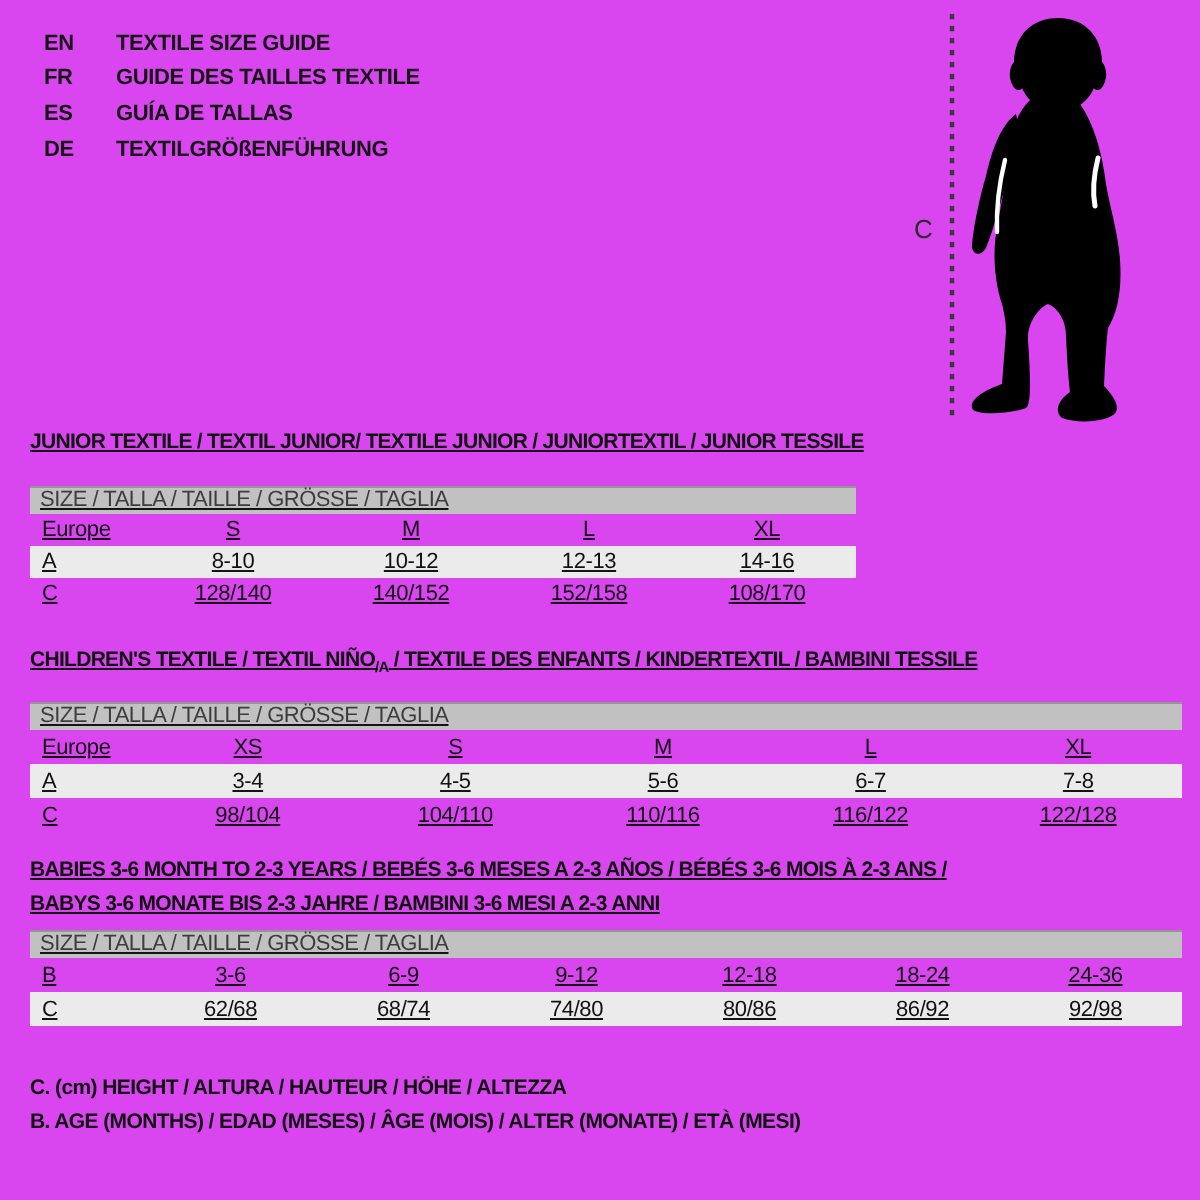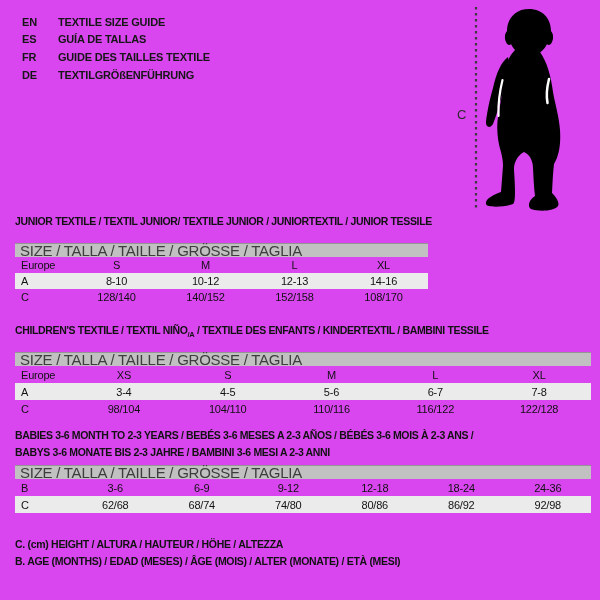--- a/index.html
+++ b/index.html
@@ -20,31 +20,31 @@
   .lang-code { width:36px; }
   .lang-title { white-space:nowrap; }
 
   
   .figure { position:absolute; left:455px; top:0; width:145px; height:215px; }
   .figure svg { position:absolute; left:0; top:0; }
   .figure-label { position:absolute; left:2px; top:107px; font-size:13px;
                   color:#2a2a2a; font-weight:normal; }
 
   
-  .tbl { position:absolute; }
+  .tbl { position:absolute;text-decoration:underline; }
   .t1 { left:15px; top:215px; width:413px; }
   .t2 { left:15px; top:324px; width:576px; }
   .t3 { left:15px; top:427px; width:576px; }
   .tbl-title { font-size:10.5px; font-weight:bold; line-height:13px;
                white-space:nowrap; letter-spacing:-0.35px; color:#111; }
   .t3 .tbl-title { line-height:16.5px; }
   .sub { font-size:7.5px; vertical-align:sub; }
   .tbl-head { height:13px; line-height:13px; background:#c1c1c1;
               border-top:1px solid #949494; padding-left:5px;
-              font-size:15px; color:#3d3d3d; letter-spacing:-0.25px; }
+              font-size:11px; color:#3d3d3d; letter-spacing:-0.25px; }
   .t1 .tbl-head { margin-top:15px; }
   .t2 .tbl-head { margin-top:11px; }
   .t3 .tbl-head { margin-top:5px; }
   .trow { display:grid; align-items:center; font-size:11px; color:#111; }
   .t1 .trow { grid-template-columns:57px repeat(4,1fr); height:16px; }
   .t2 .trow { grid-template-columns:57px repeat(5,1fr); height:17px; }
   .t3 .trow { grid-template-columns:57px repeat(6,1fr); height:17px; }
   .trow.alt { background:#ebebeb; }
   .cell { text-align:center; white-space:nowrap; }
   .cell.lbl { text-align:left; padding-left:6px; }
@@ -58,26 +58,26 @@
 <body>
 
 <div class="canvas">
 
   <div class="lang-list">
     <div class="lang-row">
       <span class="lang-code">EN</span>
       <span class="lang-title">TEXTILE SIZE GUIDE</span>
     </div>
     <div class="lang-row">
+      <span class="lang-code">FR</span>
+      <span class="lang-title">GUIDE DES TAILLES TEXTILE</span>
+    </div>
+    <div class="lang-row">
       <span class="lang-code">ES</span>
       <span class="lang-title">GUÍA DE TALLAS</span>
-    </div>
-    <div class="lang-row">
-      <span class="lang-code">FR</span>
-      <span class="lang-title">GUIDE DES TAILLES TEXTILE</span>
     </div>
     <div class="lang-row">
       <span class="lang-code">DE</span>
       <span class="lang-title">TEXTILGRÖßENFÜHRUNG</span>
     </div>
   </div>
 
   <div class="figure">
     <svg width="145" height="215" viewBox="0 0 145 215">
 

